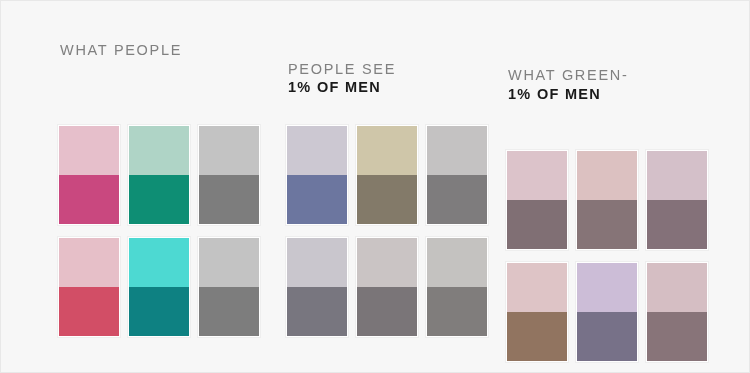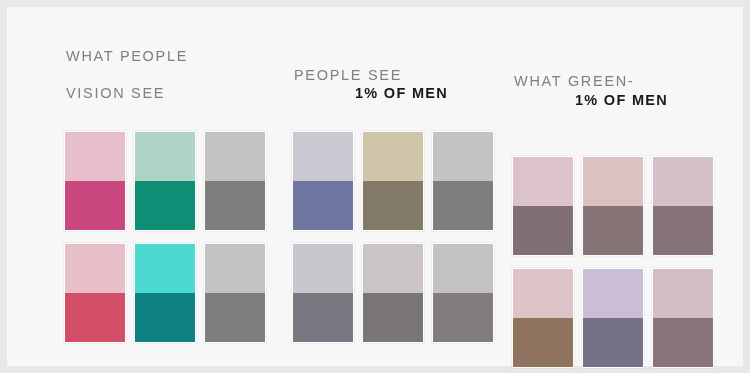--- a/index.html
+++ b/index.html
@@ -13,21 +13,21 @@
     background: #ffffff;
     font-family: "Liberation Sans", sans-serif;
     overflow: hidden;
   }
   #infographic {
     position: relative;
     width: 750px;
     height: 373px;
     box-sizing: border-box;
     background: #f7f7f7;
-    border: 7px solid #ec4899;
+    border: 1px solid #ec4899;
   }
   .columns {
     position: absolute;
     left: 0;
     top: 0;
     width: 750px;
     height: 373px;
   }
   .column {
     position: absolute;
@@ -52,21 +52,20 @@
     letter-spacing: 1.7px;
     color: #808080;
     text-transform: uppercase;
     font-family: "Liberation Sans", sans-serif;
   }
   .col-heading .stat {
     display: block;
     font-weight: bold;
     color: #1a1a1a;
     letter-spacing: 1.3px;
-    text-align: center;
   }
 
   .palette-grid {
     position: absolute;
     left: 0;
     top: 124px;
     width: 206px;
     height: 212px;
   }
   .palette-row {
@@ -98,21 +97,20 @@
 </head>
 <body>
 
 <div id="infographic" style="background: rgb(247, 247, 247); border-color: rgb(232, 232, 232);">
   <div class="columns">
 
     <div class="column col-0">
       <h2 class="col-heading" style="color: rgb(128, 128, 128);">
         <span>WHAT PEOPLE</span><br>
         <br>
-        <span>VISION SEE</span>
       </h2>
       <div class="palette-grid">
         <div class="palette-row row-0">
           <div class="swatch-card" style="background: rgb(255, 255, 255);">
             <div class="swatch-half" style="background-color: rgb(230, 191, 203);"></div>
             <div class="swatch-half" style="background-color: rgb(201, 72, 127);"></div>
           </div>
           <div class="swatch-card" style="background: rgb(255, 255, 255);">
             <div class="swatch-half" style="background-color: rgb(175, 212, 198);"></div>
             <div class="swatch-half" style="background-color: rgb(14, 142, 116);"></div>

